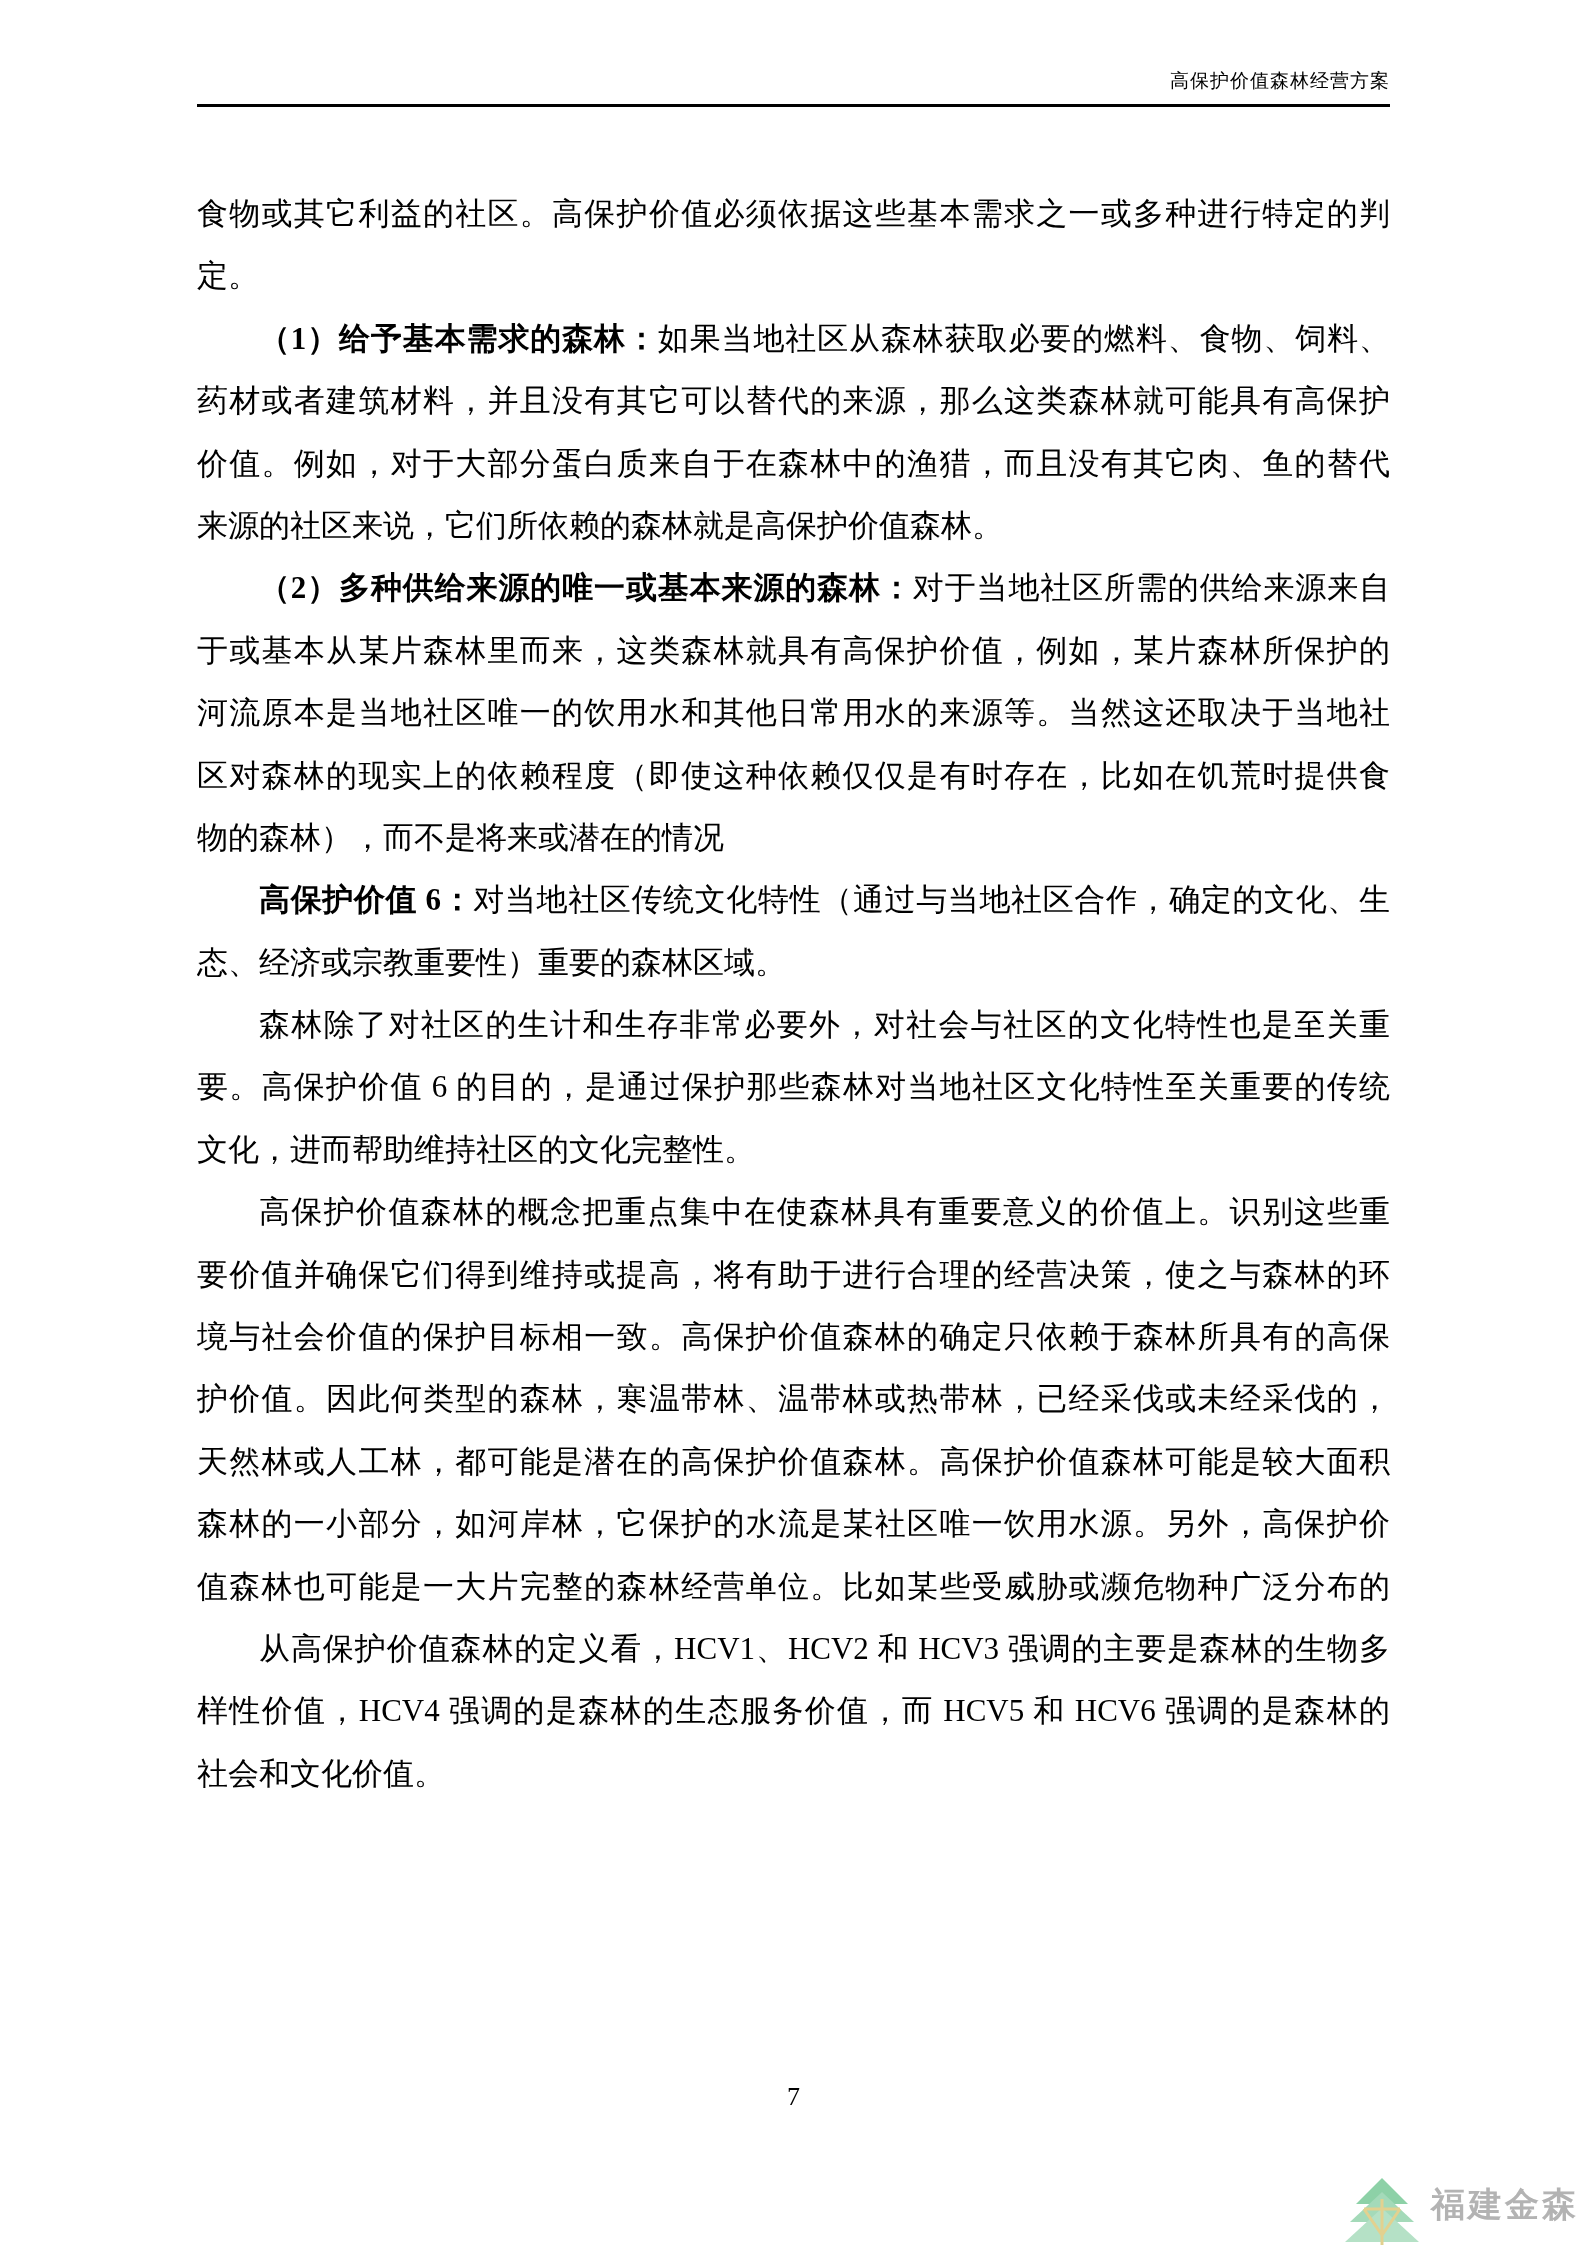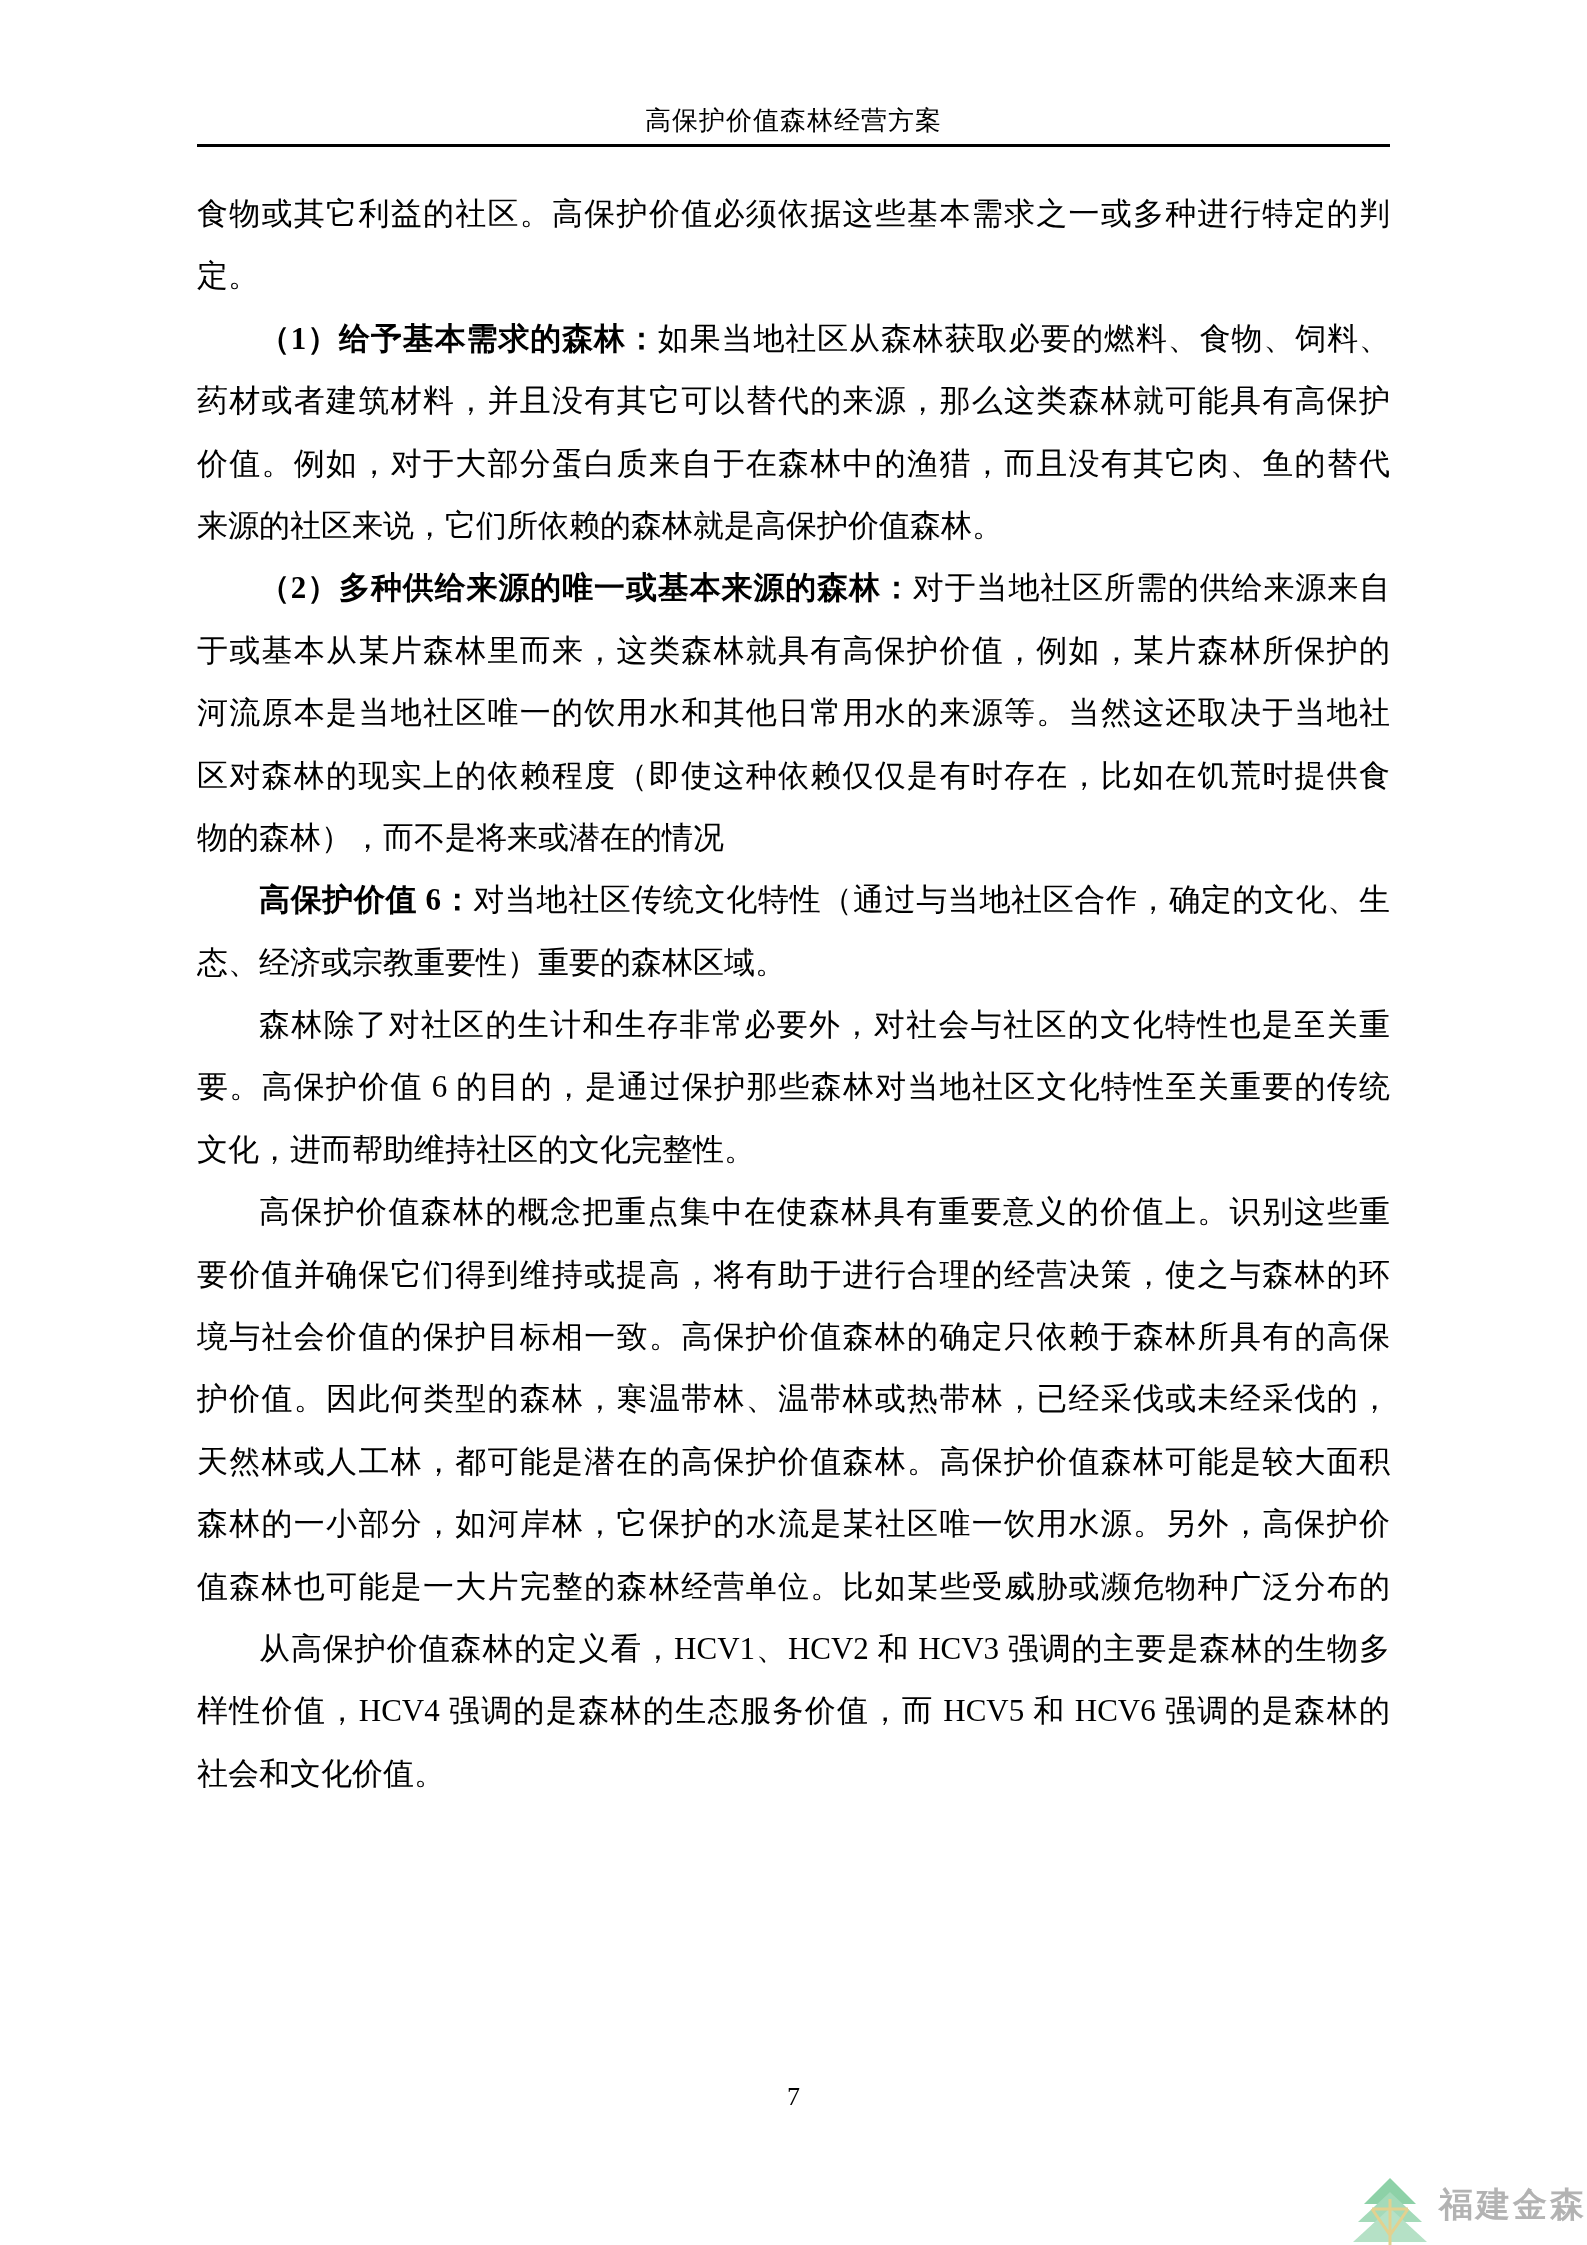--- a/index.html
+++ b/index.html
@@ -17,23 +17,23 @@
     color: #000000;
   }
   
   .page-header {
     position: absolute;
     top: 0;
     left: 197px;
     width: 1193px;
   }
   .page-title {
-    margin-top: 106px;
-    text-align: center;
-    font-size: 26px;
+    margin-top: 66px;
+    text-align: right;
+    font-size: 19px;
     line-height: 30px;
     letter-spacing: 1px;
     white-space: nowrap;
   }
   .header-rule {
     margin-top: 8px;
     border-top: 3px solid #000000;
     height: 0;
   }
   
@@ -67,21 +67,21 @@
     position: absolute;
     top: 2082px;
     left: 197px;
     width: 1193px;
     text-align: center;
     font-size: 26px;
     line-height: 30px;
   }
   .company-logo {
     position: absolute;
-    right: 0;
+    right: 8px;
     bottom: 0;
     display: flex;
     align-items: center;
     gap: 10px;
     opacity: 0.88;
   }
   .logo-text {
     font-family: "Liberation Sans", "DejaVu Sans", sans-serif;
     font-weight: bold;
     font-size: 34px;

